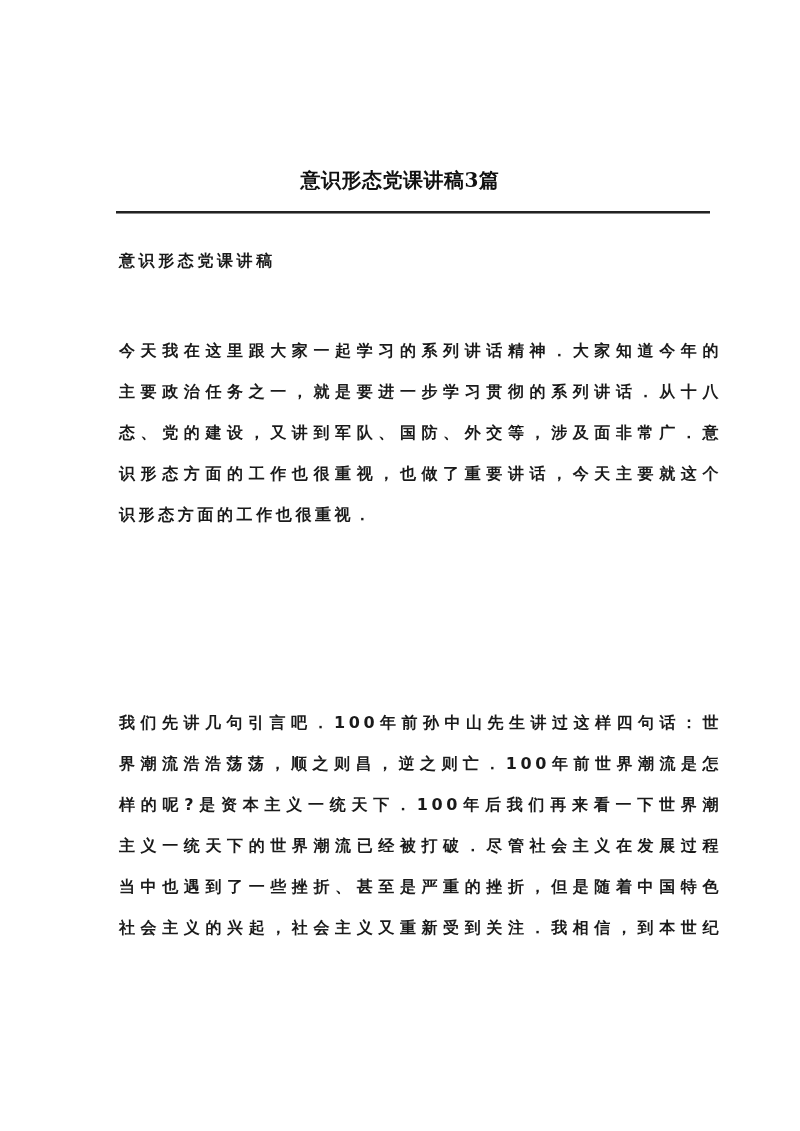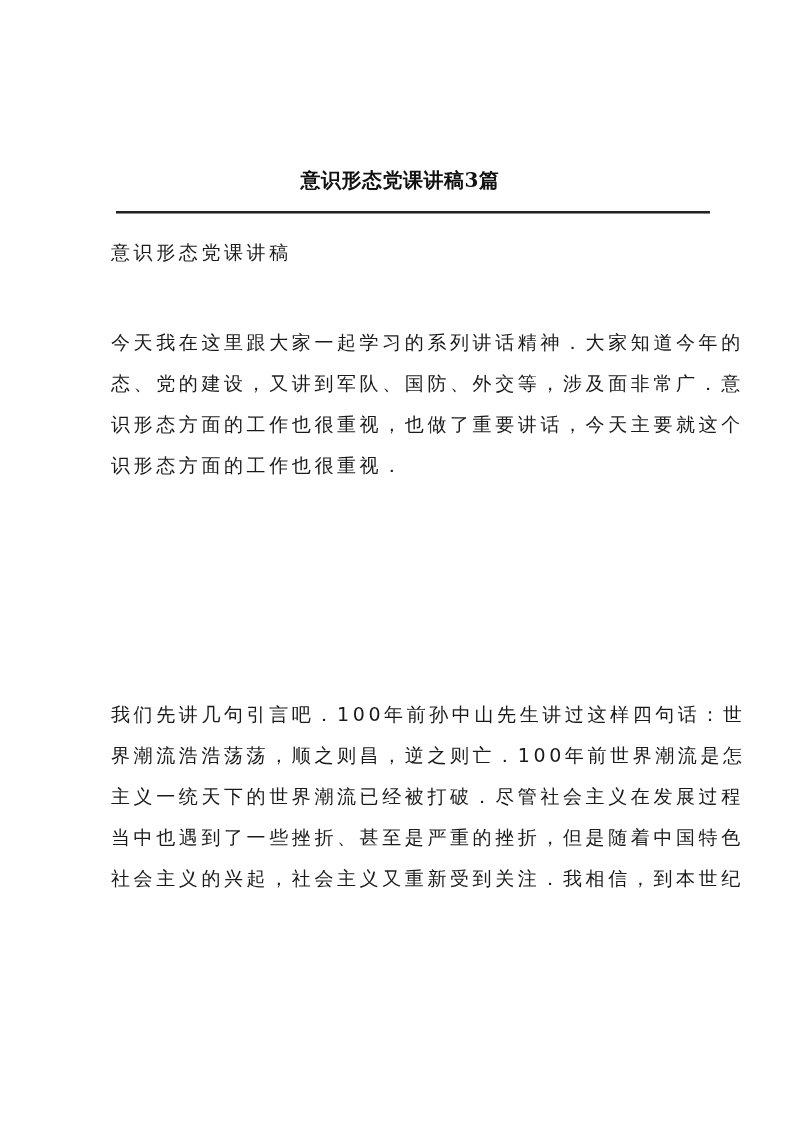--- a/index.html
+++ b/index.html
@@ -43,24 +43,24 @@
       width: 594px;
       height: 0;
       border-top: 2px solid #222222;
       border-bottom: 1px solid #888888;
     }
     .text-block {
       position: absolute;
       left: 107px;
       width: 603px;
       font-family: "DejaVu Sans", "Liberation Sans", sans-serif;
-      font-weight: normal;
-      font-size: 19px;
+      font-weight: bold;
+      font-size: 16px;
       color: #1a1a1a;
-      margin: 4px;
+      margin: 12px;
     }
     .line {
       display: block;
       height: 41px;
       line-height: 41px;
       white-space: nowrap;
       letter-spacing: 3.6px;
       text-align: justify;
       text-align-last: justify;
     }
@@ -88,27 +88,29 @@
   <h1 class="doc-title">意识形态党课讲稿3篇</h1>
 
   <div class="title-rule"></div>
 
   <div class="text-block subtitle">
     <span class="line last">意识形态党课讲稿</span>
   </div>
 
   <div class="text-block para1">
     <span class="line">今天我在这里跟大家一起学习的系列讲话精神．大家知道今年的</span>
+    <span class="line">主要政治任务之一，就是要进一步学习贯彻的系列讲话．从十八</span>
     <span class="line">态、党的建设，又讲到军队、国防、外交等，涉及面非常广．意</span>
     <span class="line">识形态方面的工作也很重视，也做了重要讲话，今天主要就这个</span>
     <span class="line last">识形态方面的工作也很重视．</span>
   </div>
 
 
   <div class="text-block para2">
     <span class="line">我们先讲几句引言吧．100年前孙中山先生讲过这样四句话：世</span>
     <span class="line">界潮流浩浩荡荡，顺之则昌，逆之则亡．100年前世界潮流是怎</span>
+    <span class="line">样的呢?是资本主义一统天下．100年后我们再来看一下世界潮</span>
     <span class="line">主义一统天下的世界潮流已经被打破．尽管社会主义在发展过程</span>
     <span class="line">当中也遇到了一些挫折、甚至是严重的挫折，但是随着中国特色</span>
     <span class="line">社会主义的兴起，社会主义又重新受到关注．我相信，到本世纪</span>
   </div>
 
 </div>
 
 </body></html>

